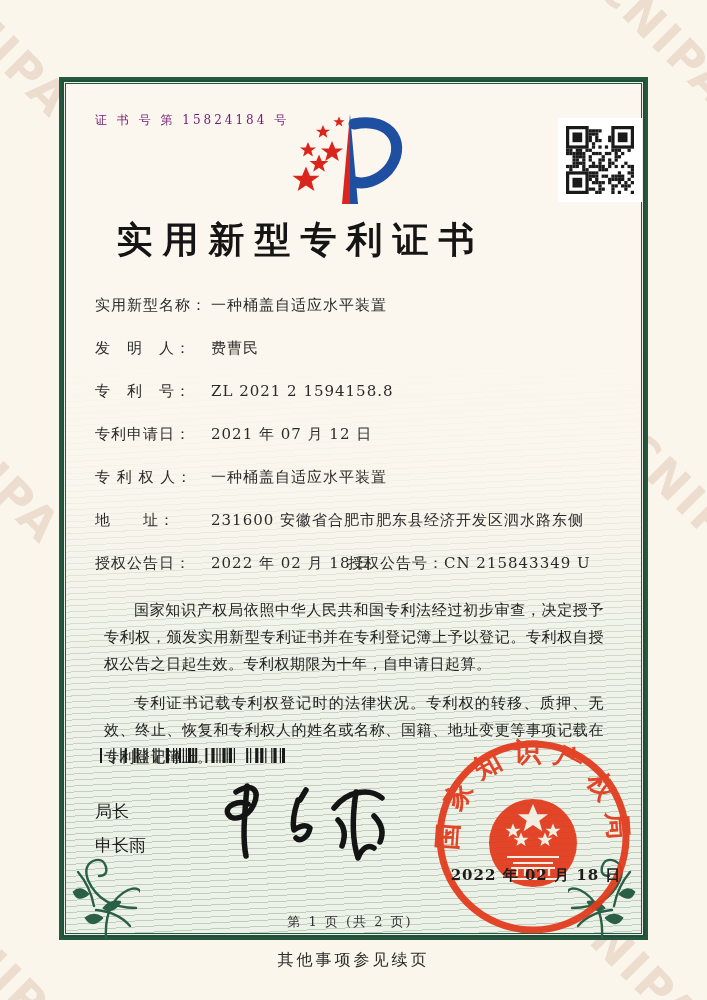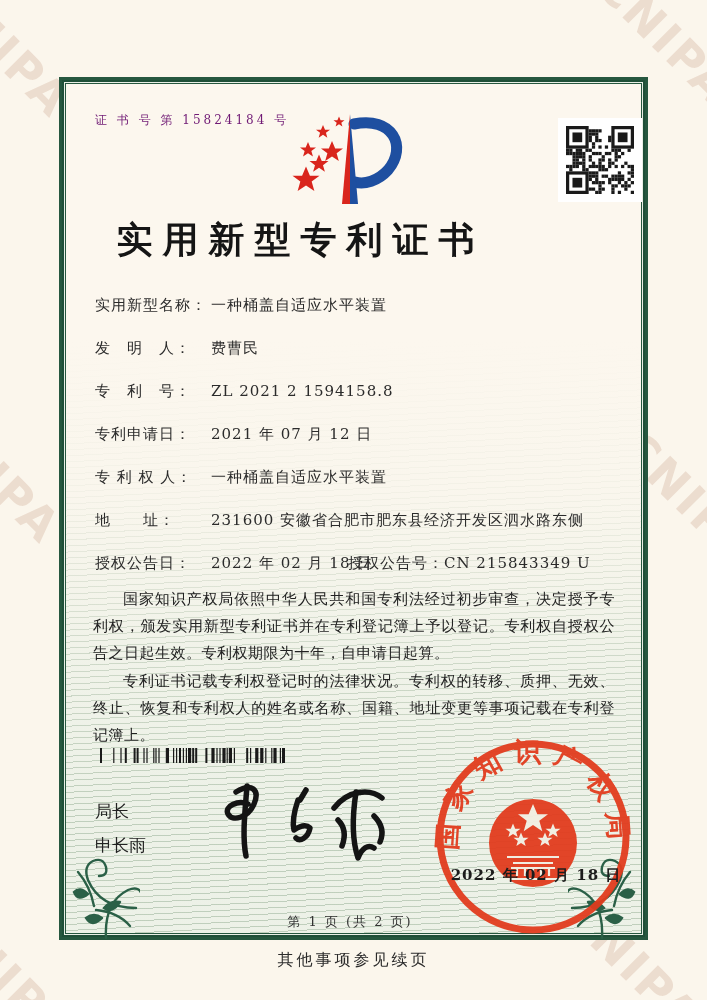--- a/index.html
+++ b/index.html
@@ -23,21 +23,21 @@
   .title{left:0;top:216px;width:601px;text-align:center;font-size:36px;font-weight:bold;
          letter-spacing:10px;color:#151515;}
   .qr-pad{left:558px;top:118px;width:84px;height:84px;background:#ffffff;display:flex;
           align-items:center;justify-content:center;}
   .row{position:absolute;left:95px;font-size:15px;letter-spacing:1px;color:#2b2b2b;white-space:nowrap;}
   .row .lbl{display:inline-block;width:100px;}
   .row .val{margin-left:16px;}
   .grant-no{position:absolute;left:348px;font-size:15px;letter-spacing:1px;white-space:nowrap;}
   .paras{left:92px;top:585px;width:524px;font-size:15px;line-height:27px;color:#222;
          text-align:justify;letter-spacing:0.5px;}
-  .paras p{margin:1px;text-indent:2em;}
+  .paras p{margin:12px;text-indent:2em;}
   .director-title{left:95px;top:800px;font-size:17px;font-family:"DejaVu Sans",sans-serif;color:#222;text-align:right;}
   .director-name{left:95px;top:834px;font-size:17px;font-family:"DejaVu Sans",sans-serif;color:#222;}
   .seal{left:433px;top:737px;width:200px;height:200px;opacity:0.94;}
   .seal-date{left:438px;top:866px;width:196px;text-align:center;font-size:15px;font-weight:bold;
              color:#1c1c1c;letter-spacing:1px;white-space:nowrap;}
   .page-info{left:0;top:913px;width:700px;text-align:center;font-size:13px;color:#333;letter-spacing:2px;}
   .footer-note{left:0;top:950px;width:707px;text-align:center;font-size:16px;color:#2b2b2b;letter-spacing:3px;}
   .flourish{position:absolute;width:92px;height:92px;}
   svg{display:block;}
 </style>

